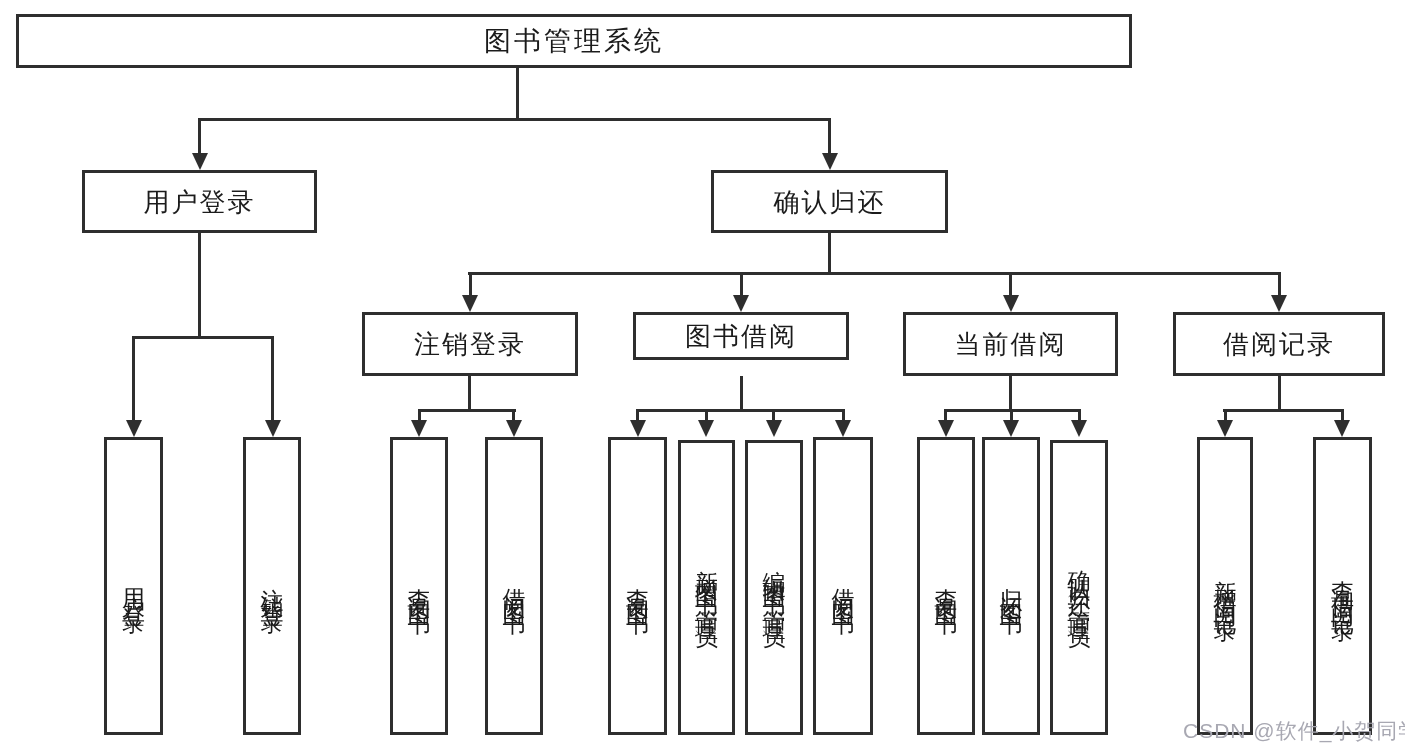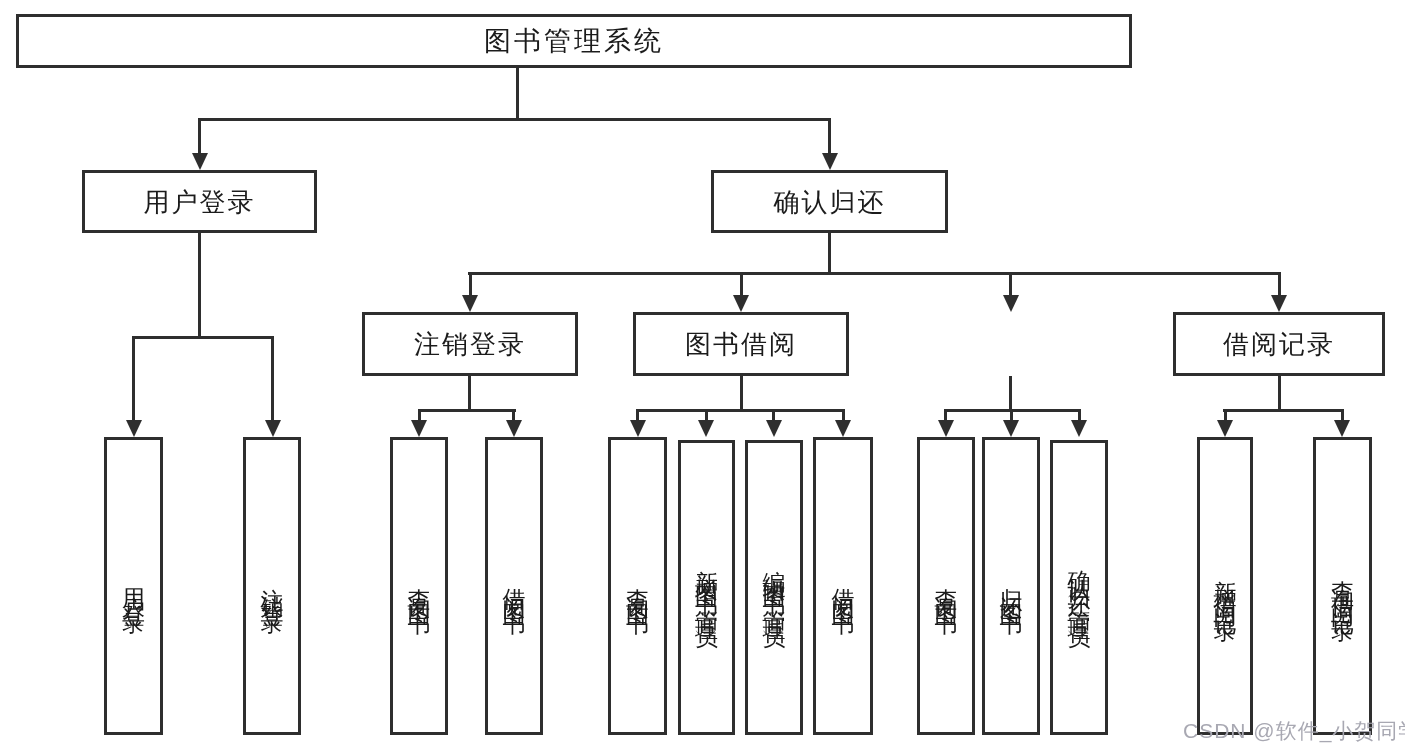--- a/index.html
+++ b/index.html
@@ -61,21 +61,22 @@
   <div class="vl" style="left:469px;  top:272px; height:24px;"></div>
   <div class="ar" style="left:462px;  top:295px;"></div>
   <div class="vl" style="left:740px;  top:272px; height:24px;"></div>
   <div class="ar" style="left:733px;  top:295px;"></div>
   <div class="vl" style="left:1009px; top:272px; height:24px;"></div>
   <div class="ar" style="left:1003px; top:295px;"></div>
   <div class="vl" style="left:1278px; top:272px; height:24px;"></div>
   <div class="ar" style="left:1271px; top:295px;"></div>
 
   <div class="box hbox" style="left:362px;  top:312px; width:216px; height:64px;">注销登录</div>
-  <div class="box hbox" style="left:633px;  top:312px; width:216px; height:64px;">图书借阅</div>
+  <div class="box hbox" style="left:633px;  top:312px; width:216px; height:48px;">图书借阅</div>
+  <div class="box hbox" style="left:903px;  top:312px; width:215px; height:64px;">当前借阅</div>
   <div class="box hbox" style="left:1173px; top:312px; width:212px; height:64px;">借阅记录</div>
 
   <div class="vl" style="left:468px; top:376px; height:33px;"></div>
   <div class="hl" style="left:418px; top:409px; width:98px;"></div>
   <div class="vl" style="left:418px; top:409px; height:12px;"></div>
   <div class="ar" style="left:411px; top:420px;"></div>
   <div class="vl" style="left:512px; top:409px; height:12px;"></div>
   <div class="ar" style="left:506px; top:420px;"></div>
 
   <div class="vl" style="left:740px; top:376px; height:33px;"></div>

